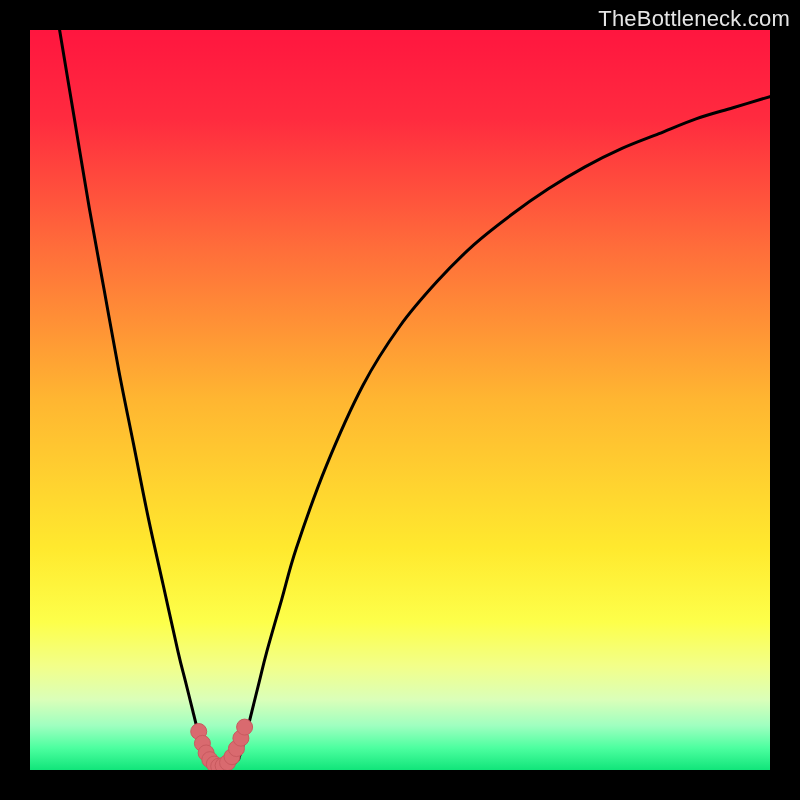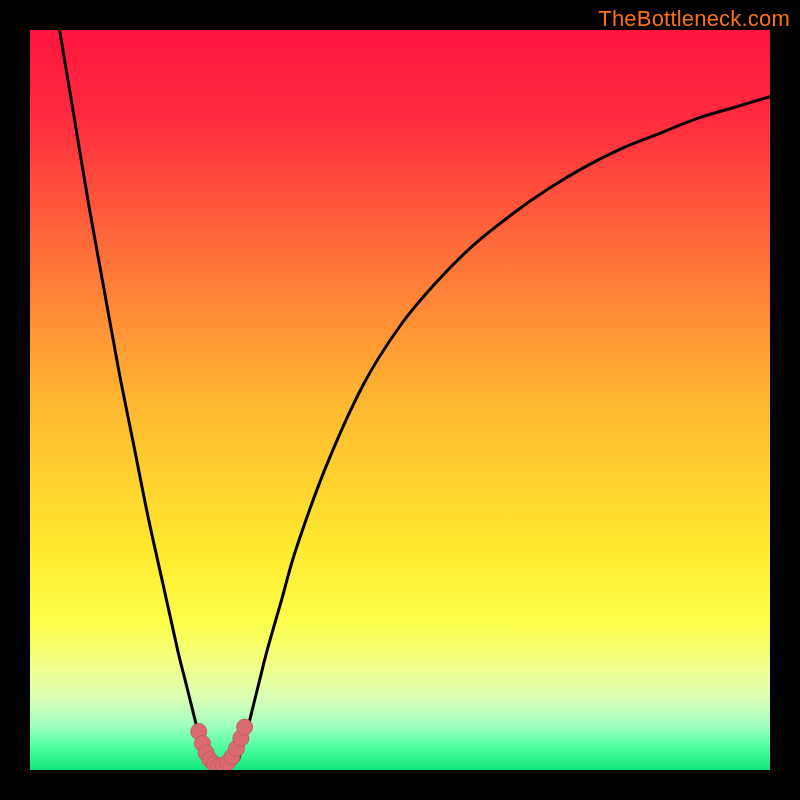--- a/index.html
+++ b/index.html
@@ -23,21 +23,21 @@
     position: absolute;
     left: 0;
     top: 0;
     width: 740px;
     height: 740px;
   }
   .watermark {
     position: absolute;
     top: 6px;
     right: 10px;
-    color: #f97316;
+    color: #e5e5e5;
     font-size: 22px;
     font-weight: 500;
     letter-spacing: 0.2px;
     user-select: none;
   }
   svg { display: block; }
 </style>
 </head>
 <body>
 

